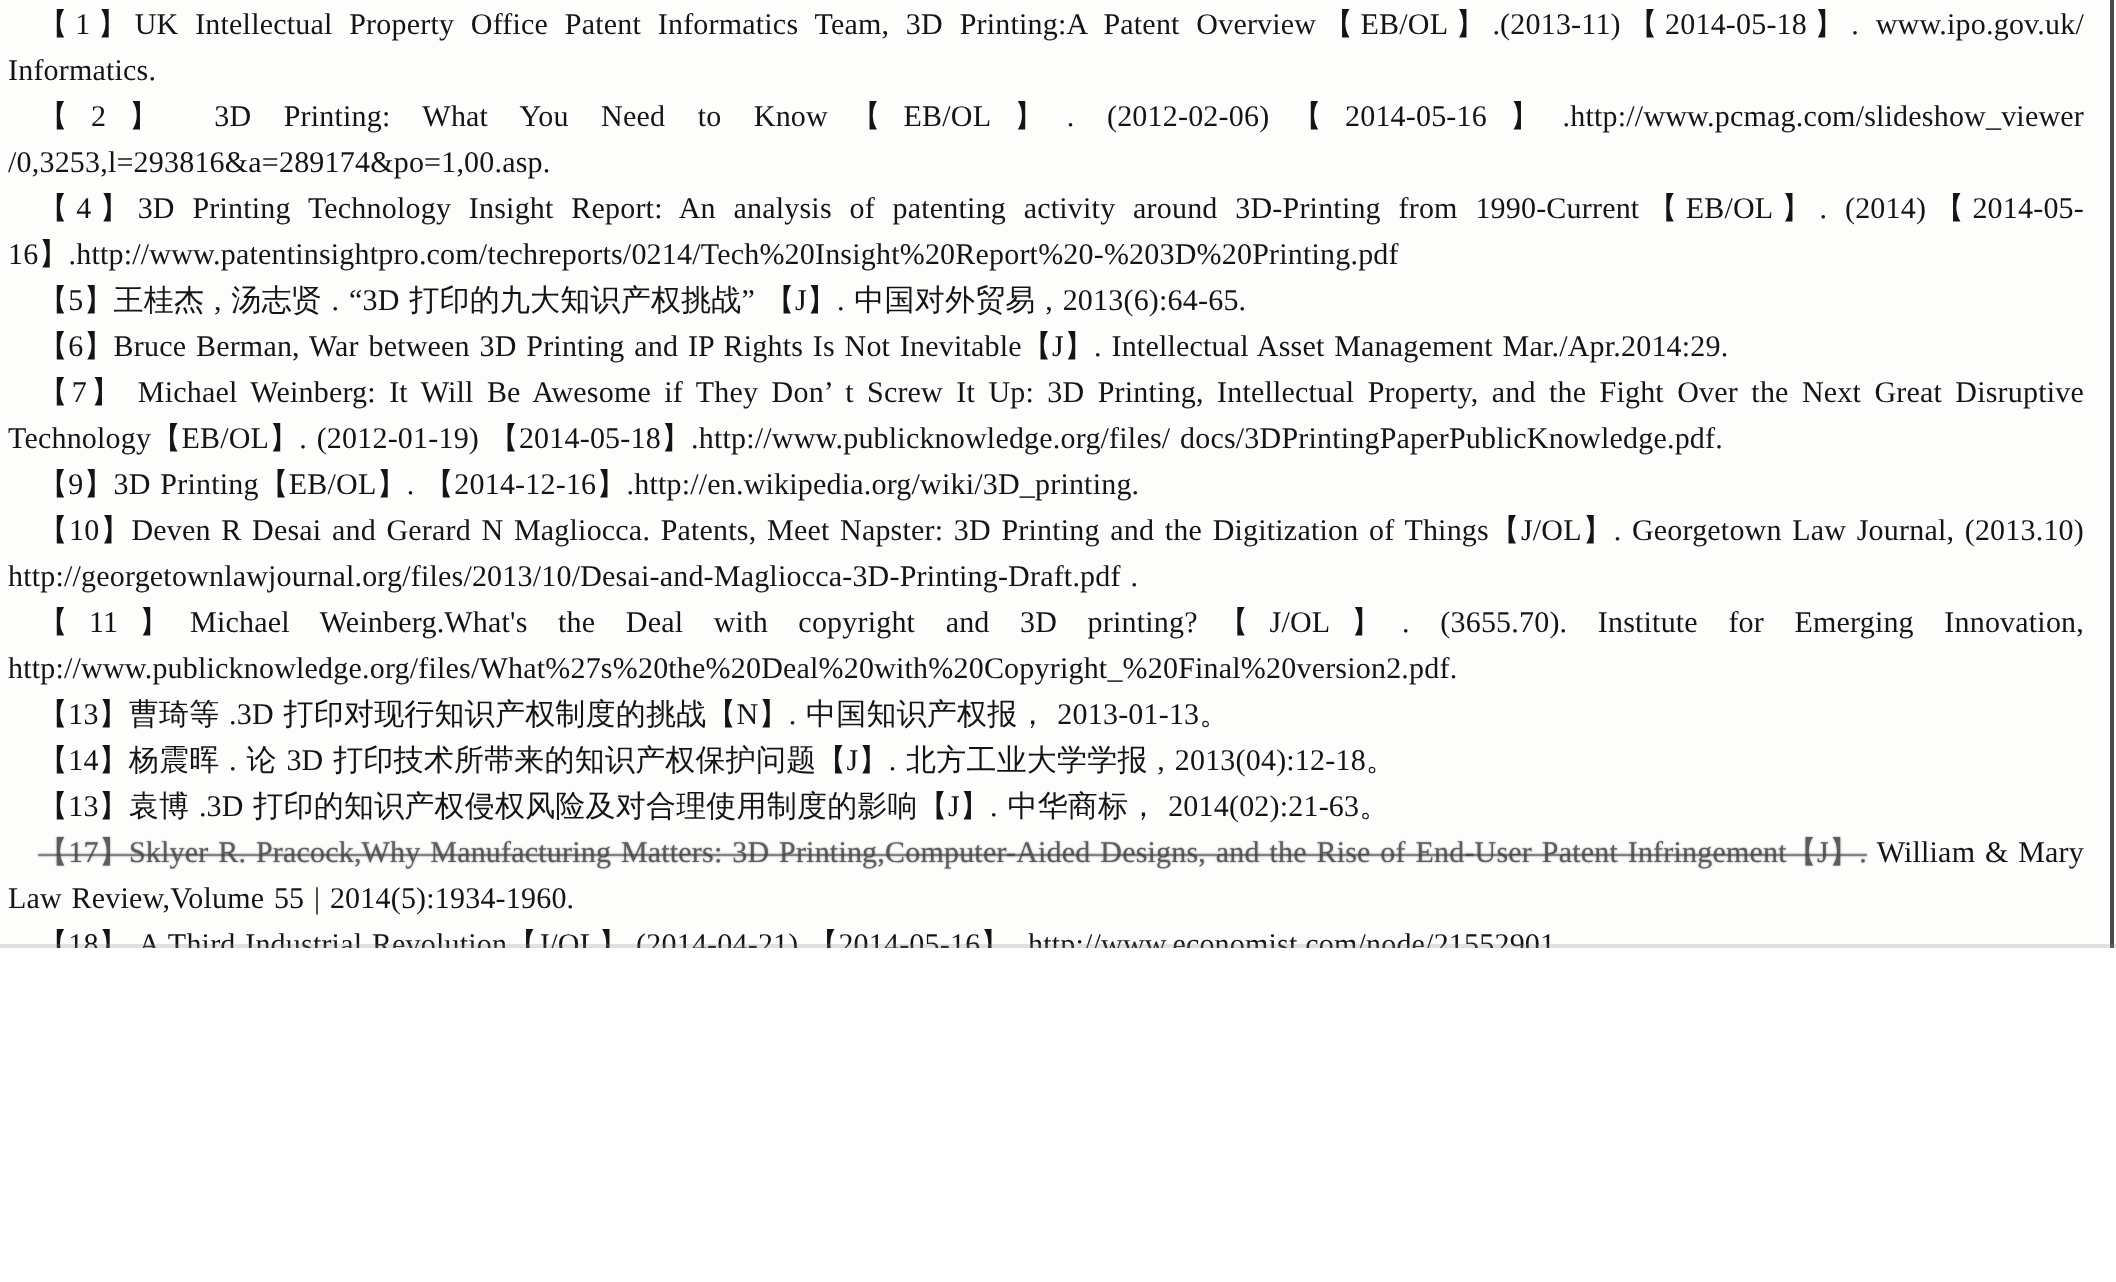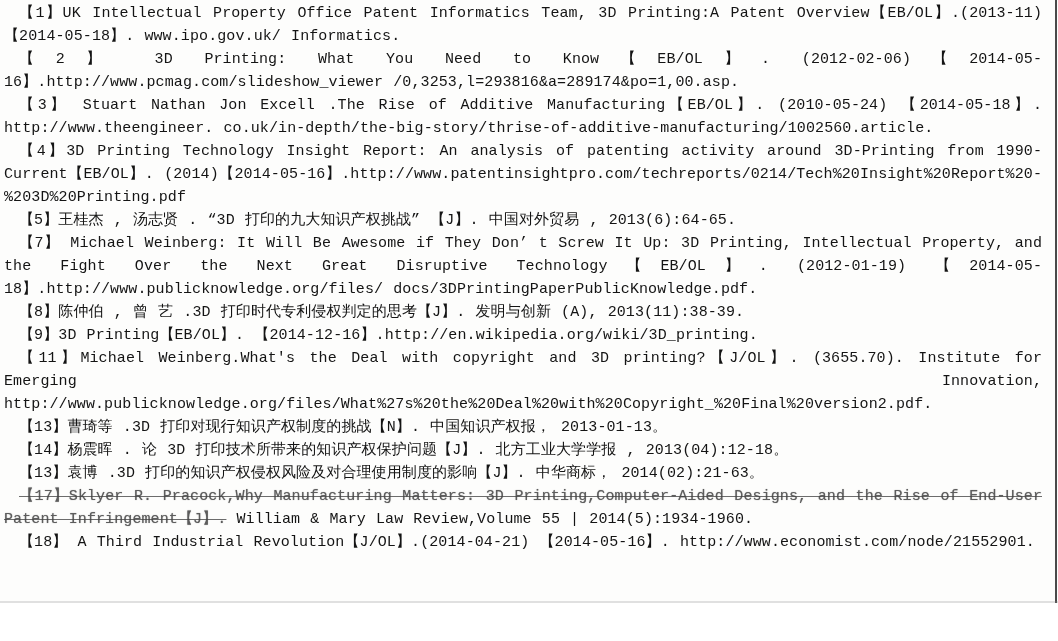--- a/index.html
+++ b/index.html
@@ -3,24 +3,24 @@
 <meta charset="utf-8">
 <style>
   html, body {
     margin: 0;
     padding: 0;
     background: #ffffff;
   }
   .page {
     position: relative;
     width: 1058px;
-    height: 603px;
+    height: 474px;
     background: #fdfdfc;
     overflow: hidden;
-    font-family: Liberation Mono, monospace;
+    font-family: Liberation Serif, serif;
     color: #141414;
     box-sizing: border-box;
   }
   .refs {
     position: absolute;
     top: 2px;
     left: 4px;
     right: 16px;
     bottom: 0;
   }
@@ -60,26 +60,26 @@
     background: rgba(140,140,140,0.25);
   }
 </style>
 </head>
 <body>
 
 <div class="page">
   <div class="refs">
       <p class="ref"><span class="seg-normal">【1】UK Intellectual Property Office Patent Informatics Team, 3D Printing:A Patent Overview【EB/OL】.(2013-11)【2014-05-18】. www.ipo.gov.uk/ Informatics.</span></p>
       <p class="ref"><span class="seg-normal">【2】 3D Printing: What You Need to Know【EB/OL】. (2012-02-06)【2014-05-16】.http://www.pcmag.com/slideshow_viewer /0,3253,l=293816&amp;a=289174&amp;po=1,00.asp.</span></p>
-      <p class="ref"><span class="seg-normal">【3】 Stuart Nathan Jon Excell .The Rise of Additive Manufacturing【EB/OL】. (2010-05-24) 【2014-05-18】. http://www.theengineer. co.uk/in-depth/the-big-story/thrise-of-additive-manufacturing/1002560.article.</span></p>
       <p class="ref"><span class="seg-normal">【4】3D Printing Technology Insight Report: An analysis of patenting activity around 3D-Printing from 1990-Current【EB/OL】. (2014)【2014-05-16】.http://www.patentinsightpro.com/techreports/0214/Tech%20Insight%20Report%20-%203D%20Printing.pdf</span></p>
       <p class="ref"><span class="seg-normal">【5】王桂杰 , 汤志贤 . “3D 打印的九大知识产权挑战” 【J】. 中国对外贸易 , 2013(6):64-65.</span></p>
+      <p class="ref"><span class="seg-normal">【6】Bruce Berman, War between 3D Printing and IP Rights Is Not Inevitable【J】. Intellectual Asset Management Mar./Apr.2014:29.</span></p>
       <p class="ref"><span class="seg-normal">【7】 Michael Weinberg: It Will Be Awesome if They Don’ t Screw It Up: 3D Printing, Intellectual Property, and the Fight Over the Next Great Disruptive Technology【EB/OL】. (2012-01-19) 【2014-05-18】.http://www.publicknowledge.org/files/ docs/3DPrintingPaperPublicKnowledge.pdf.</span></p>
-      <p class="ref"><span class="seg-normal">【8】陈仲伯 , 曾 艺 .3D 打印时代专利侵权判定的思考【J】. 发明与创新 (A), 2013(11):38-39.</span></p>
       <p class="ref"><span class="seg-normal">【9】3D Printing【EB/OL】. 【2014-12-16】.http://en.wikipedia.org/wiki/3D_printing.</span></p>
+      <p class="ref"><span class="seg-normal">【10】Deven R Desai and Gerard N Magliocca. Patents, Meet Napster: 3D Printing and the Digitization of Things【J/OL】.  Georgetown Law Journal, (2013.10) http://georgetownlawjournal.org/files/2013/10/Desai-and-Magliocca-3D-Printing-Draft.pdf .</span></p>
       <p class="ref"><span class="seg-normal">【11】Michael Weinberg.What's the Deal with copyright and 3D printing?【J/OL】. (3655.70). Institute for Emerging Innovation, http://www.publicknowledge.org/files/What%27s%20the%20Deal%20with%20Copyright_%20Final%20version2.pdf.</span></p>
       <p class="ref"><span class="seg-normal">【13】曹琦等 .3D 打印对现行知识产权制度的挑战【N】. 中国知识产权报， 2013-01-13。</span></p>
       <p class="ref"><span class="seg-normal">【14】杨震晖 . 论 3D 打印技术所带来的知识产权保护问题【J】. 北方工业大学学报 , 2013(04):12-18。</span></p>
       <p class="ref"><span class="seg-normal">【13】袁博 .3D 打印的知识产权侵权风险及对合理使用制度的影响【J】. 中华商标， 2014(02):21-63。</span></p>
       <p class="ref"><span class="seg-faded">【17】Sklyer R. Pracock,Why Manufacturing Matters: 3D Printing,Computer-Aided Designs, and the Rise of End-User Patent Infringement【J】.</span><span class="seg-normal"> William &amp; Mary Law Review,Volume 55 | 2014(5):1934-1960.</span></p>
       <p class="ref"><span class="seg-normal">【18】 A Third Industrial Revolution【J/OL】.(2014-04-21) 【2014-05-16】. http://www.economist.com/node/21552901.</span></p>
     </div>
   <div class="page-edge-line"></div>
   <div class="bottom-smudge"></div>
 </div>

